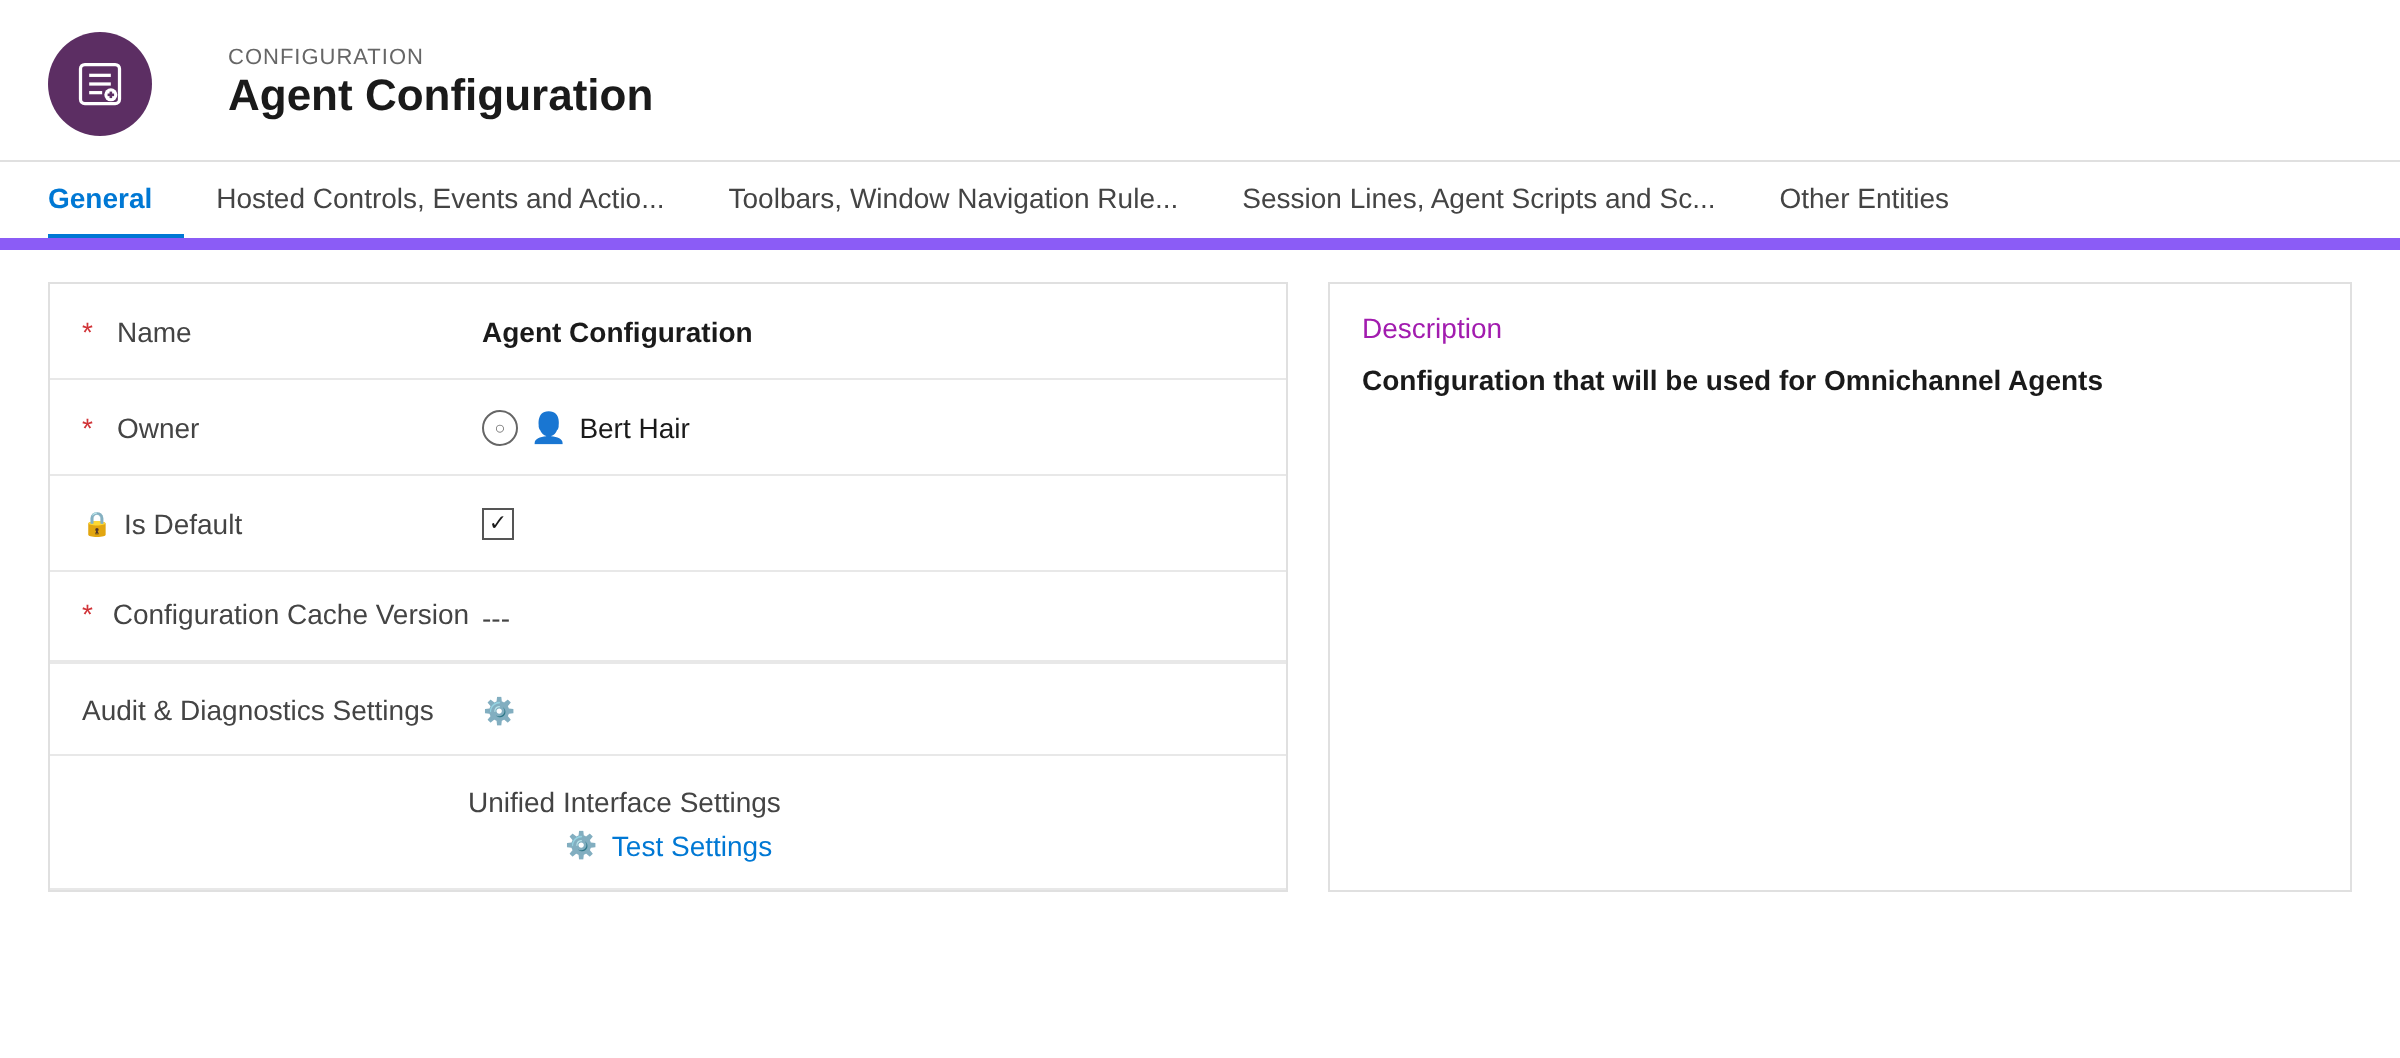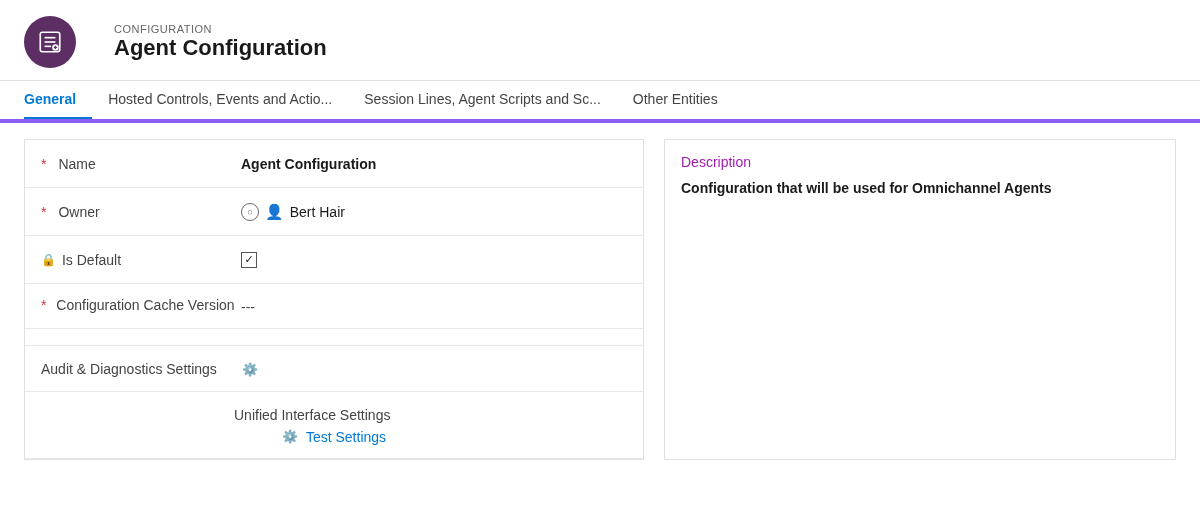--- a/index.html
+++ b/index.html
@@ -37,21 +37,21 @@
     .header-text .title {
       font-size: 22px;
       font-weight: 600;
       color: #1a1a1a;
     }
 
     .tabs {
       display: flex;
       align-items: flex-end;
       padding: 0 24px;
-      border-bottom: 4px solid #8b5cf6;
+      border-bottom: 6px solid #8b5cf6;
       gap: 0;
     }
     .tab {
       padding: 10px 16px;
       font-size: 14px;
       color: #444;
       cursor: pointer;
       border-bottom: 2px solid transparent;
       white-space: nowrap;
     }
@@ -210,20 +210,21 @@
   </div>
   <div class="header-text">
     <div class="subtitle">CONFIGURATION</div>
     <div class="title">Agent Configuration</div>
   </div>
 </div>
 
 <div class="tabs">
   <div class="tab active">General</div>
   <div class="tab">Hosted Controls, Events and Actio...</div>
+  <div class="tab">Toolbars, Window Navigation Rule...</div>
   <div class="tab">Session Lines, Agent Scripts and Sc...</div>
   <div class="tab">Other Entities</div>
 </div>
 
 <div class="content">
   <div class="form-section">
 
     <div class="form-row">
       <div class="form-label">
         <span class="required-star">*</span>
@@ -255,21 +256,21 @@
     </div>
 
     <div class="form-row-multiline">
       <div class="form-label-multiline">
         <span class="required-star" style="color:#d13438;">*</span>
         <span>Configuration Cache Version</span>
       </div>
       <div class="form-value dash-value" style="padding-top:2px;">---</div>
     </div>
 
-    <div class="form-row-multiline" style="border-top:1px solid #e8e8e8; border-bottom:1px solid #e8e8e8;margin-top:16px;">
+    <div class="form-row-multiline" style="border-top:1px solid #e8e8e8; border-bottom:1px solid #e8e8e8;">
       <div class="form-label-multiline" style="padding-top:2px;">
         <span>Audit &amp; Diagnostics Settings</span>
       </div>
       <div class="form-value" style="padding-top:2px;">
         <a class="link-value">
           <span class="link-icon">⚙️</span>
         </a>
       </div>
     </div>
 

